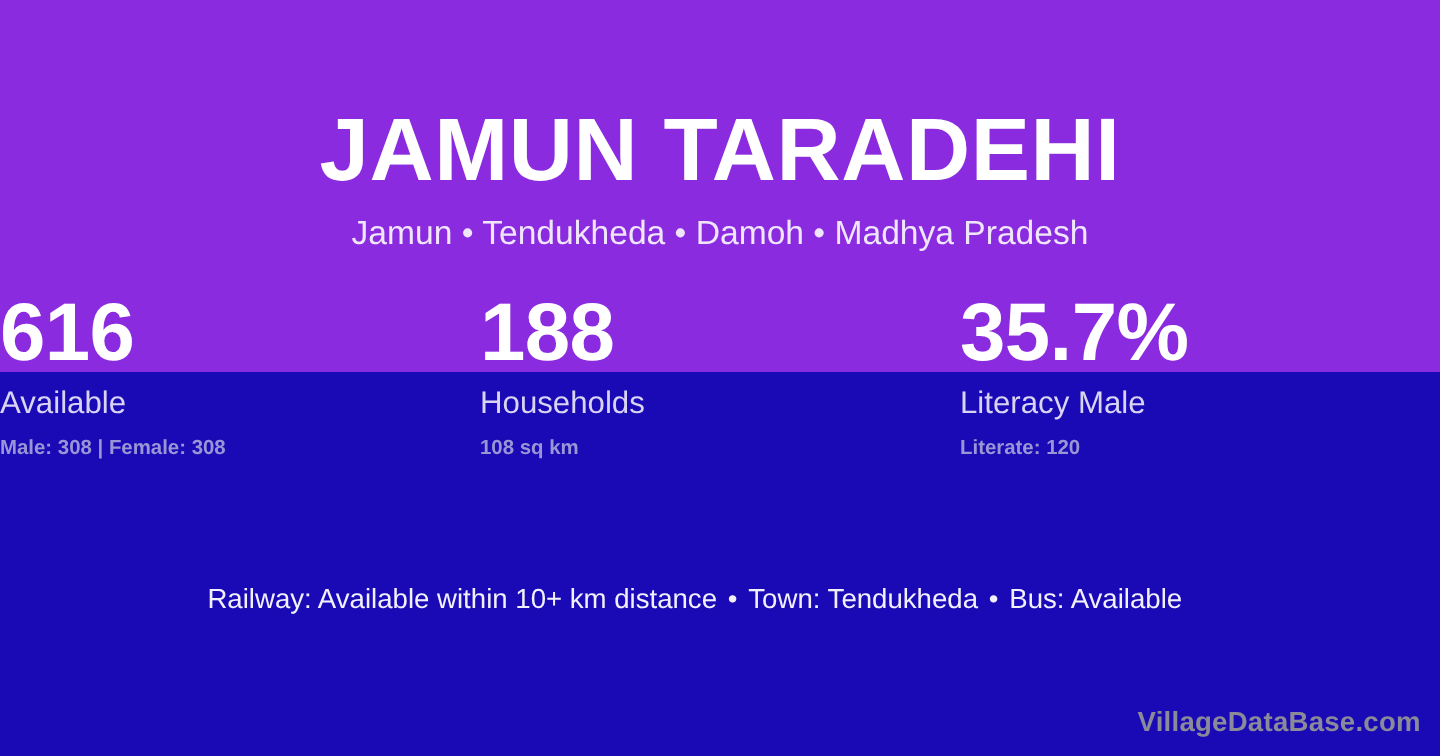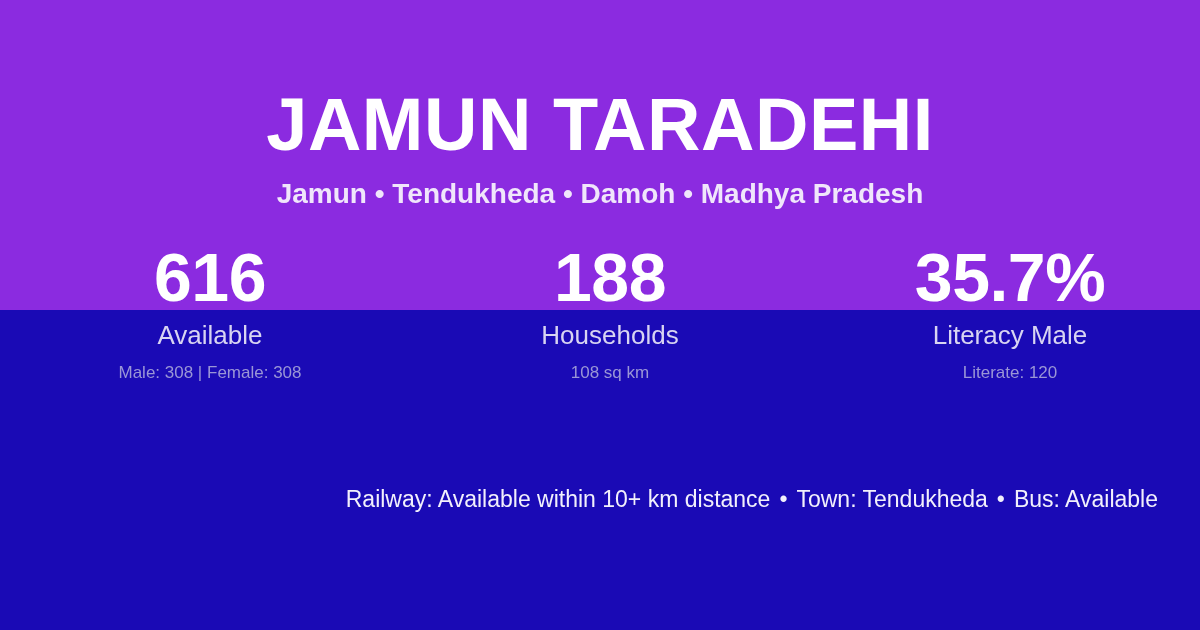--- a/index.html
+++ b/index.html
@@ -51,70 +51,69 @@
     font-weight: bold;
     line-height: 1.0;
     letter-spacing: 0.5px;
     color: #FFFFFF;
     white-space: nowrap;
   }
   #location-breadcrumb {
     margin: 0;
     padding-top: 16px;
     font-size: 28px;
-    font-weight: bold;
+    font-weight: normal;
     line-height: 1.15;
     color: #F0E6FB;
     white-space: nowrap;
   }
   #stats-row {
     position: absolute;
     left: 0;
     top: 243px;
     width: 1200px;
     display: flex;
     flex-direction: row;
     z-index: 6;
   }
   .stat-cell {
     flex: 1 1 0;
-    text-align: center;
-    padding-left: 20px;
+    text-align: left;
   }
   .stat-value {
     font-size: 68px;
     font-weight: bold;
     line-height: 1.0;
     color: #FFFFFF;
     height: 68px;
     letter-spacing: -0.5px;
     white-space: nowrap;
   }
   .stat-label {
     font-size: 26px;
     font-weight: normal;
     line-height: 1.2;
     color: #D8D4F2;
     padding-top: 9px;
     white-space: nowrap;
   }
   .stat-sub {
     font-size: 17px;
-    font-weight: normal;
+    font-weight: bold;
     line-height: 1.2;
     color: #9A96D6;
     padding-top: 12px;
     white-space: nowrap;
   }
   #amenities-row {
     position: absolute;
     left: 0;
     top: 485px;
     width: 1158px;
-    text-align: right;
+    text-align: center;
     font-size: 23px;
     color: #F2F0FC;
     line-height: 1.3;
     white-space: nowrap;
     z-index: 6;
   }
   .amenity-sep {
     padding: 0 9px;
     color: #F2F0FC;
   }
@@ -162,14 +161,15 @@
       <div class="stat-label">Literacy Male</div>
       <div class="stat-sub">Literate: 120</div>
     </div>
 
   </div>
 
   <div id="amenities-row">
     <span>Railway: Available within 10+ km distance</span><span class="amenity-sep">•</span><span>Town: Tendukheda</span><span class="amenity-sep">•</span><span>Bus: Available</span>
   </div>
 
+  <div id="site-footer">VillageDataBase.com</div>
 
 </div>
 
 </body></html>

